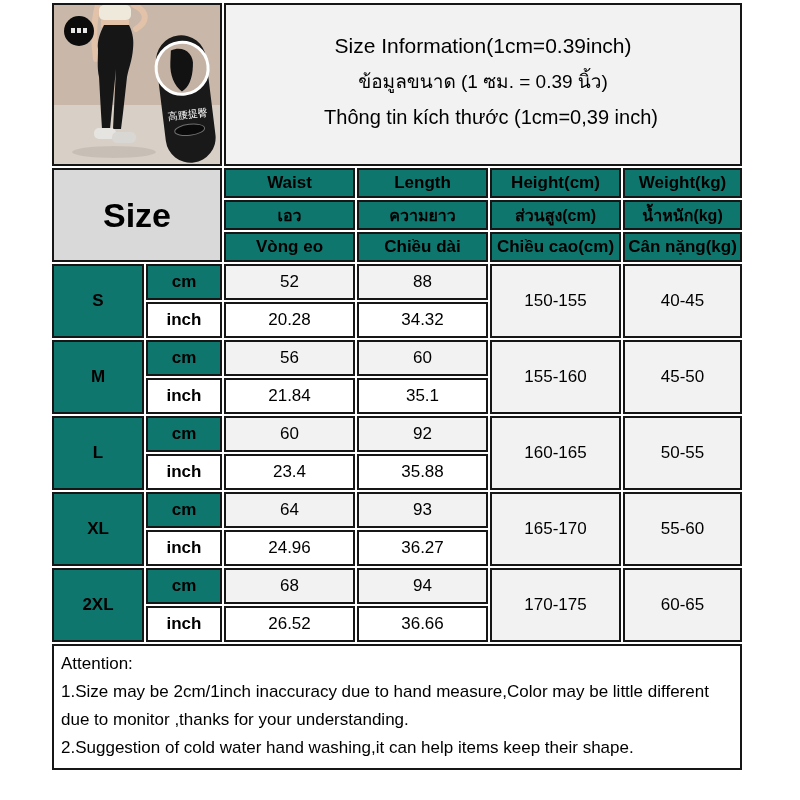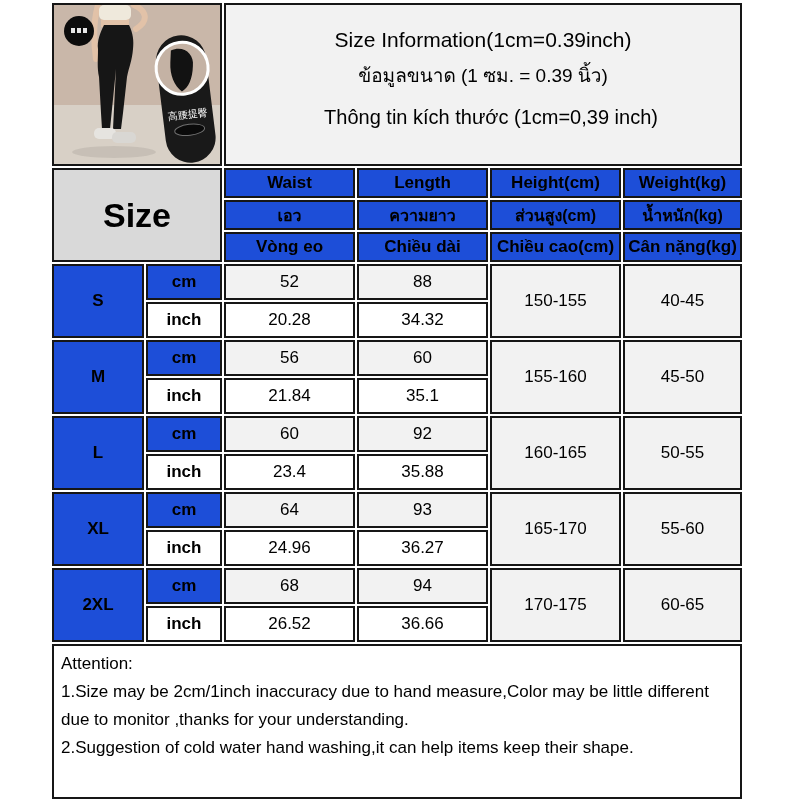--- a/index.html
+++ b/index.html
@@ -21,32 +21,32 @@
   td{
     border:2px solid #161616;
     text-align:center;
     vertical-align:middle;
     padding:0;
     overflow:hidden;
   }
   tr.r-top{height:163px;}
   tr.r-hdr{height:30px;}
   tr.r-data{height:36px;}
-  tr.r-att{height:155px;}
-  .hdr{background:#1d4ed8;font-weight:bold;font-size:17px;}
+  tr.r-att{height:126px;}
+  .hdr{background:#0f766e;font-weight:bold;font-size:17px;}
   .hdr.th{font-size:16px;}
   .lt{background:#f2f2f2;}
   .wt{background:#ffffff;}
   .val{font-size:17px;font-weight:400;}
   .unit{font-weight:bold;font-size:17px;}
   .size-big{background:#d9d9d9;font-weight:bold;font-size:34px;}
   .title-cell{background:#f2f2f2;font-weight:normal;}
   .title-cell .t1{font-size:21px;margin:3px 0;}
   .title-cell .t2{font-size:19px;margin:8px 0;}
-  .title-cell .t3{font-size:20px;margin:16px 0;padding-left:16px;}
+  .title-cell .t3{font-size:20px;margin:10px 0;padding-left:16px;}
   .img-cell{background:#c9b7a9;padding:0;}
   .img-cell svg{display:block;width:100%;height:159px;}
   .att{
     background:#ffffff;text-align:left;vertical-align:top;
     font-size:17px;line-height:28px;padding:4px 7px;font-weight:400;
   }
   .marker{
     position:absolute;left:224px;top:1px;width:0;height:0;
     border-top:11px solid #00a651;border-right:11px solid transparent;
   }

